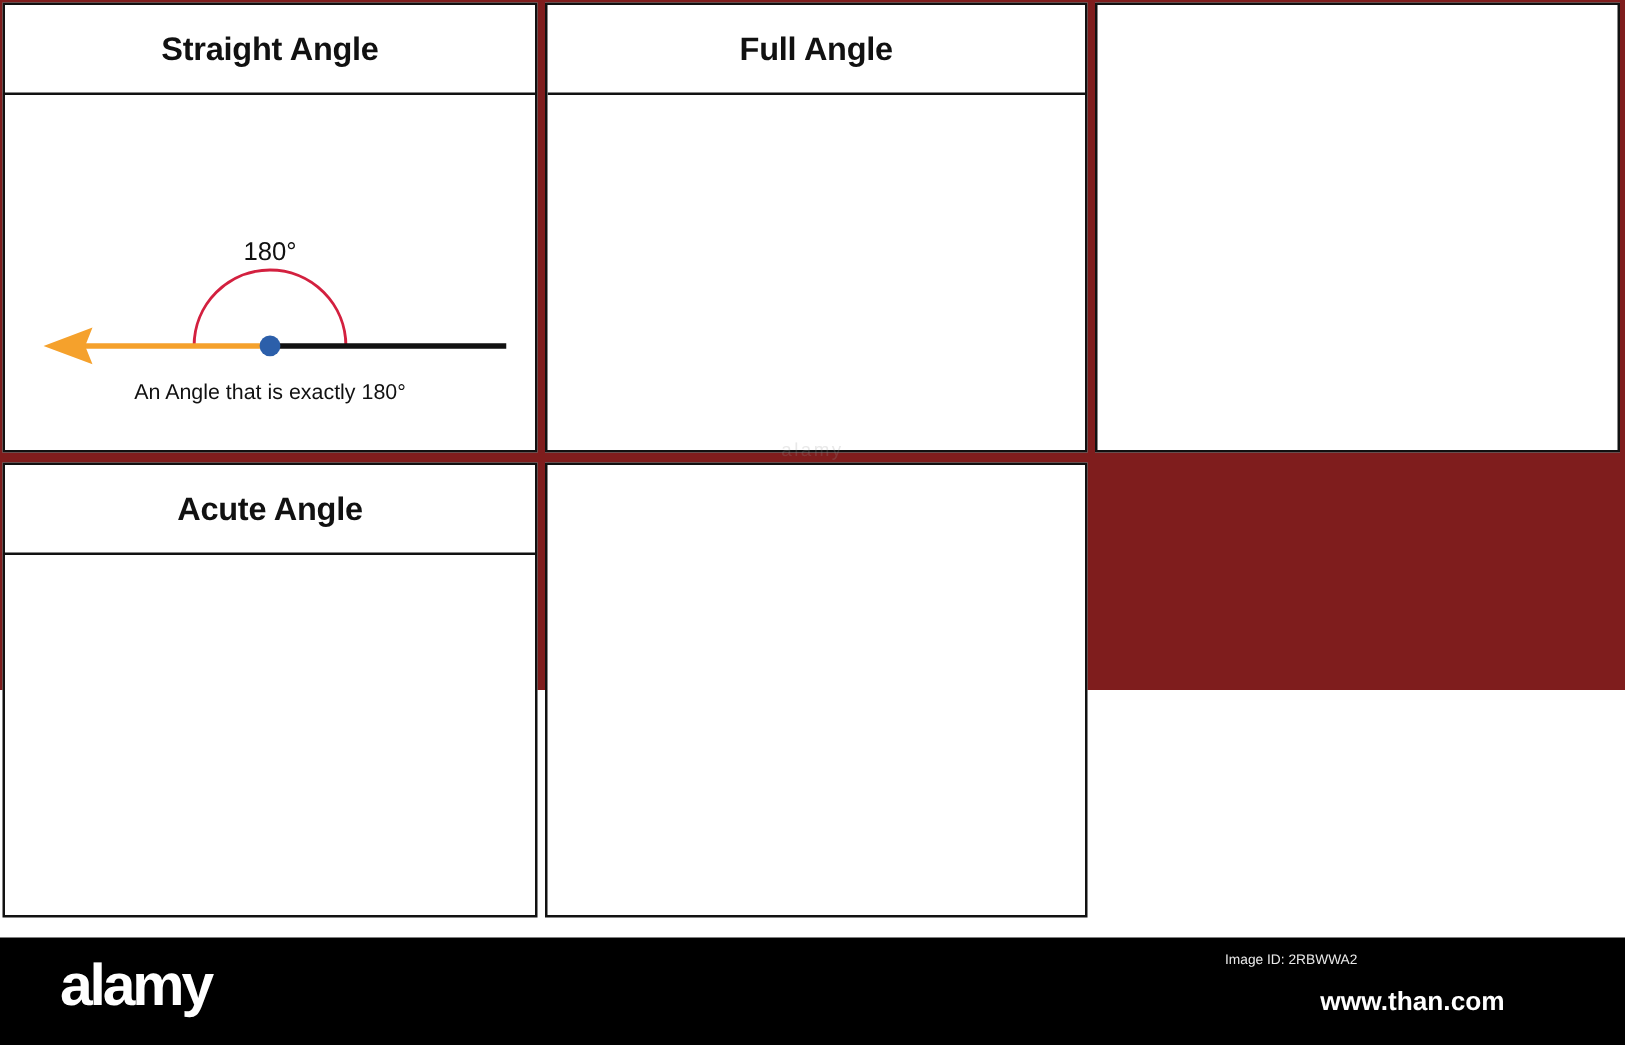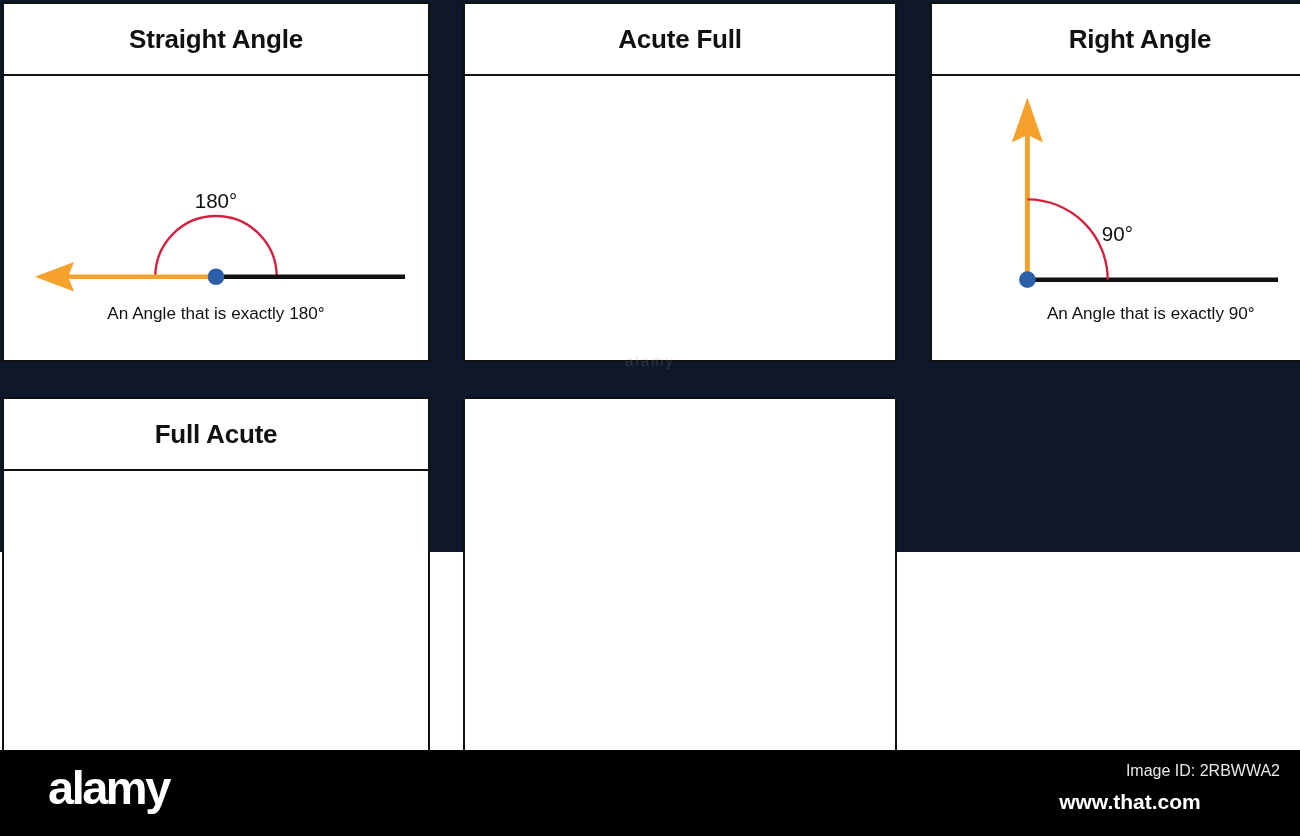--- a/index.html
+++ b/index.html
@@ -10,27 +10,26 @@
   body {
     width: 1300px; height: 836px;
     font-family: "Liberation Sans", sans-serif;
     overflow: hidden;
     position: relative;
   }
   #sheet {
     width: 1300px;
     height: 552px;
     position: relative;
-    background: #0f172a;
+    background: #7f1d1d;
     display: grid;
     grid-template-columns: 434px 440px 426px;
     grid-template-rows: 368px 372px;
     column-gap: 0px;
     row-gap: 0px;
-    gap: 27px;
   }
   .panel {
     position: relative;
     border: 2px solid #111111;
     background: #ffffff;
     margin: 2px 4px 6px 2px;
     display: flex;
     flex-direction: column;
     overflow: hidden;
   }
@@ -86,22 +85,22 @@
     font-size: 47px;
     font-weight: bold;
     letter-spacing: -2.5px;
     color: #ffffff;
     line-height: 1;
   }
   #wm-id {
     position: absolute;
     right: 20px; top: 12px;
     width: 300px;
-    text-align: right;
-    font-size: 16px;
+    text-align: left;
+    font-size: 11px;
     color: #e9e9e9;
     font-family: "Liberation Sans", sans-serif;
   }
   #wm-url {
     position: absolute;
     right: 20px; top: 40px;
     width: 300px;
     text-align: center;
     font-size: 21px;
     font-weight: bold;
@@ -142,56 +141,37 @@
         <circle cx="215" cy="205" r="8.5" fill="#2C5FAA"></circle>
 
         <text class="fig-label" x="215" y="135" text-anchor="middle">180°</text>
         <text class="fig-caption" x="215" y="248" text-anchor="middle">An Angle that is exactly 180°</text>
       </svg>
     </div>
   </div>
 
   <div class="panel">
     <div class="panel-header">
-      <div class="panel-title">Acute Full</div>
+      <div class="panel-title">Full Angle</div>
     </div>
   </div>
 
   <div class="panel">
-    <div class="panel-header">
-      <div class="panel-title">Right Angle</div>
-    </div>
-    <div class="panel-body">
-      <svg viewBox="0 0 422 290" preserveAspectRatio="xMidYMid meet">
-
-        <line x1="96" y1="208" x2="352" y2="208" stroke="#111111" stroke-width="4.5"></line>
-
-        <line x1="96" y1="208" x2="96" y2="52" stroke="#F5A12C" stroke-width="5"></line>
-        <polygon points="96,22 112,68 96,60 80,68" fill="#F5A12C"></polygon>
-
-        <path d="M 96 126 A 82 82 0 0 1 178 208" fill="none" stroke="#D3203F" stroke-width="2.4"></path>
-
-        <circle cx="96" cy="208" r="8.5" fill="#2C5FAA"></circle>
-
-        <text class="fig-label" x="172" y="168" text-anchor="start">90°</text>
-        <text class="fig-caption" x="222" y="248" text-anchor="middle">An Angle that is exactly 90°</text>
-      </svg>
-    </div>
   </div>
 
   <div class="panel">
     <div class="panel-header">
-      <div class="panel-title">Full Acute</div>
+      <div class="panel-title">Acute Angle</div>
     </div>
   </div>
 
   <div class="panel">
   </div>
 
 
   <div id="wm-ghost">alamy</div>
 </div>
 
 <div id="wm-bar">
   <div id="wm-logo">alamy</div>
   <div id="wm-id">Image ID: 2RBWWA2</div>
-  <div id="wm-url">www.that.com</div>
+  <div id="wm-url">www.than.com</div>
 </div>
 
 </body></html>

